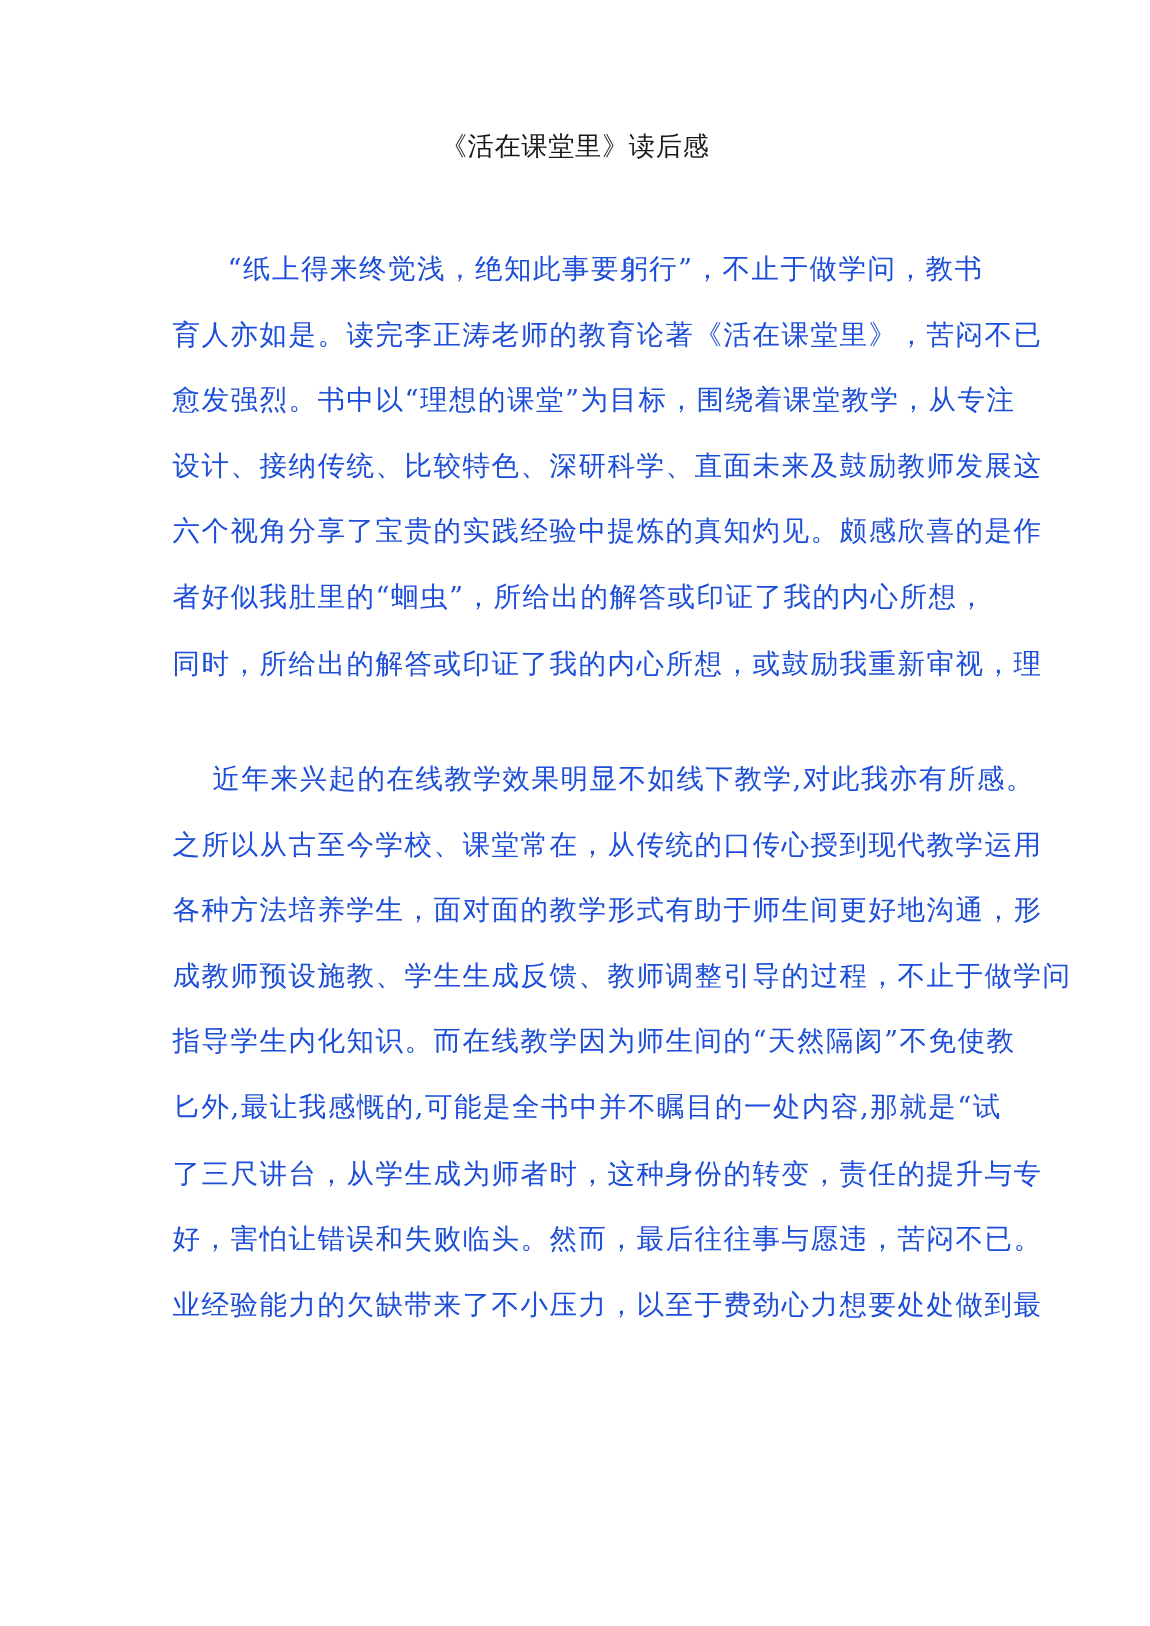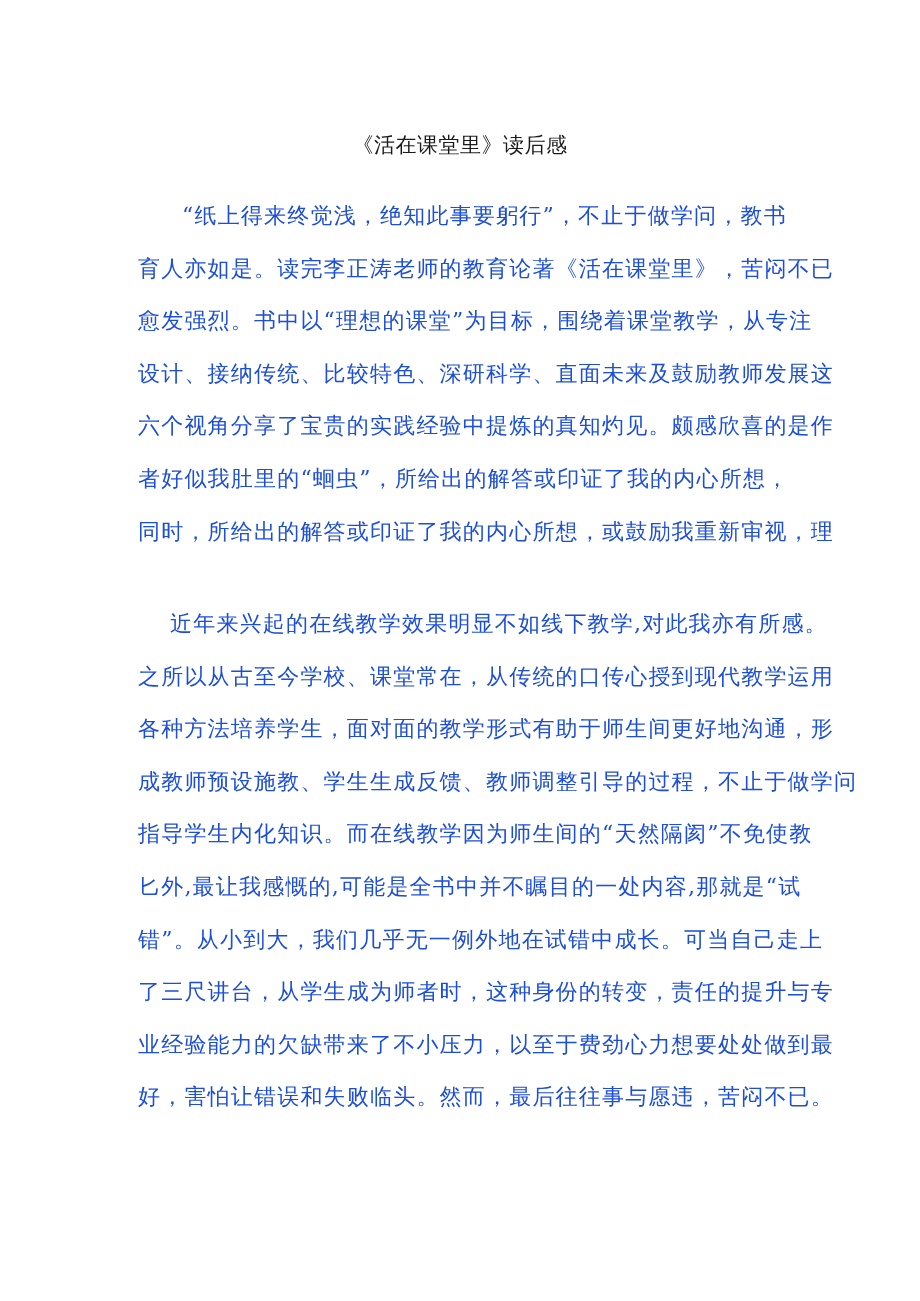--- a/index.html
+++ b/index.html
@@ -17,21 +17,21 @@
     }
     .page {
       position: absolute;
       left: 0; top: 0;
       width: 920px;
       height: 1301px;
       background: #ffffff;
     }
     .title {
       position: absolute;
-      top: 130px;
+      top: 102px;
       left: 0;
       width: 920px;
       text-align: center;
       font-size: 21px;
       line-height: 30px;
       letter-spacing: 0.5px;
       color: #1a1a1a;
     }
     .para {
       position: absolute;
@@ -70,19 +70,18 @@
     <span class="line">同时，所给出的解答或印证了我的内心所想，或鼓励我重新审视，理</span>
   </div>
 
   <div class="para" id="para-2">
     <span class="line indent" style="padding-left:32px;">近年来兴起的在线教学效果明显不如线下教学,对此我亦有所感。</span>
     <span class="line">之所以从古至今学校、课堂常在，从传统的口传心授到现代教学运用</span>
     <span class="line">各种方法培养学生，面对面的教学形式有助于师生间更好地沟通，形</span>
     <span class="line">成教师预设施教、学生生成反馈、教师调整引导的过程，不止于做学问</span>
     <span class="line">指导学生内化知识。而在线教学因为师生间的“天然隔阂”不免使教</span>
     <span class="line">匕外,最让我感慨的,可能是全书中并不瞩目的一处内容,那就是“试</span>
-    <span class="line">错”。从小到大，我们几乎无一例外地在试错中成长。可当自己走上</span>
     <span class="line">了三尺讲台，从学生成为师者时，这种身份的转变，责任的提升与专</span>
+    <span class="line">好，害怕让错误和失败临头。然而，最后往往事与愿违，苦闷不已。</span>
     <span class="line">业经验能力的欠缺带来了不小压力，以至于费劲心力想要处处做到最</span>
-    <span class="line">好，害怕让错误和失败临头。然而，最后往往事与愿违，苦闷不已。</span>
   </div>
 
 </div>
 
 </body></html>

